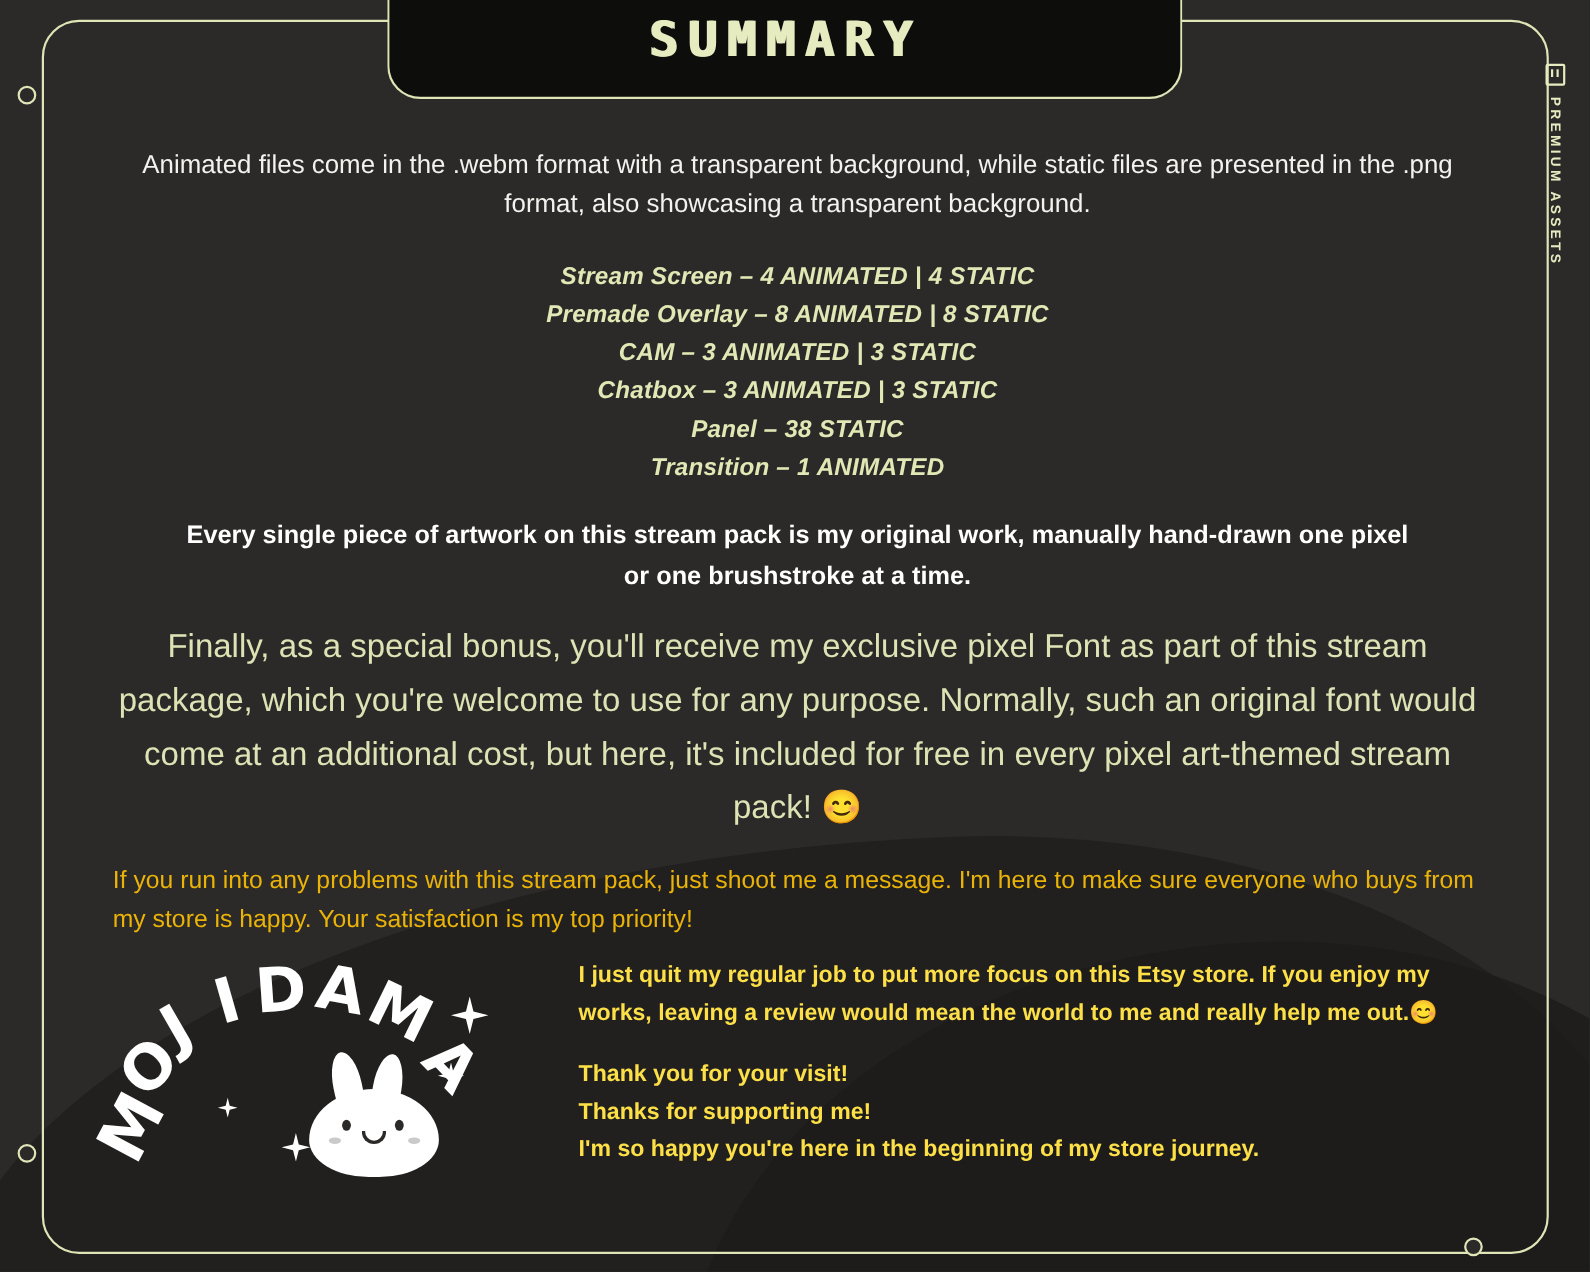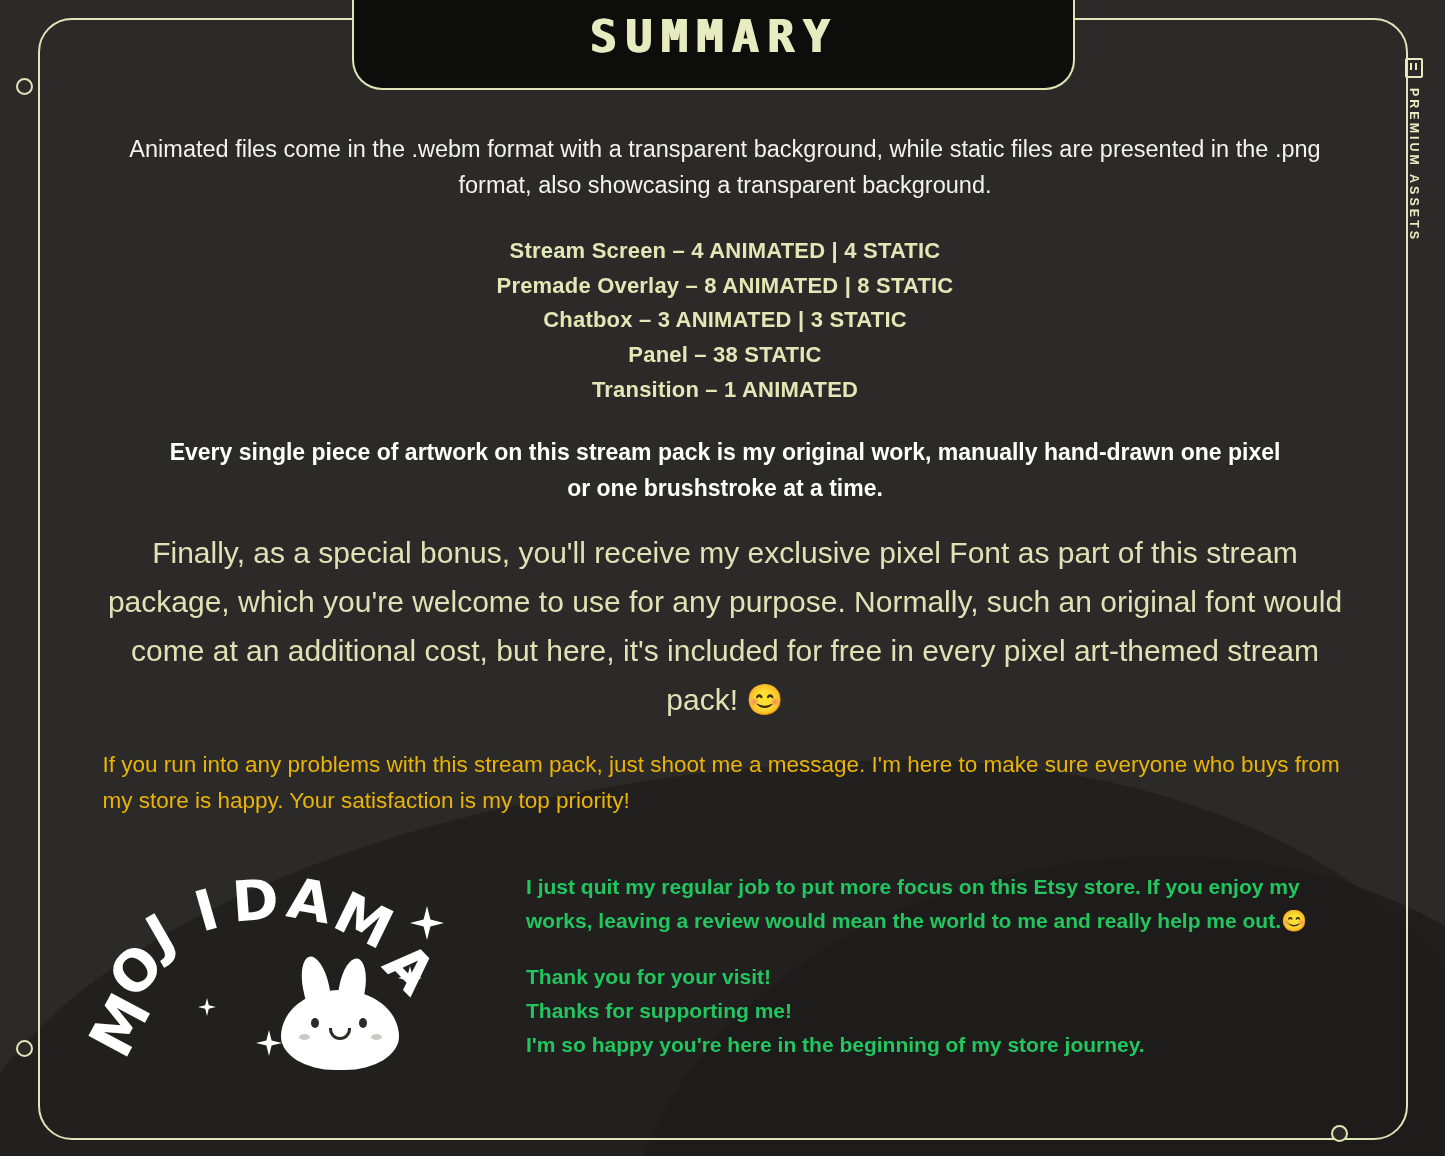--- a/index.html
+++ b/index.html
@@ -142,20 +142,21 @@
     margin-top: 30px;
     text-align: center;
   }
   .asset-list li {
     list-style: none;
     color: #e2e8b5;
     font-size: 22px;
     font-weight: 700;
     line-height: 1.58;
     letter-spacing: .2px;
+    font-style: italic;
   }
   .original-note {
     margin-top: 26px;
     text-align: center;
     color: #ffffff;
     font-weight: 700;
     font-size: 23px;
     line-height: 1.6;
     max-width: 1130px;
     margin-left: auto;
@@ -271,21 +272,21 @@
   .spark.s1 { left: 330px; top: 58px; width: 34px; height: 34px; }
   .spark.s2 { left: 318px; top: 118px; width: 24px; height: 24px; }
   .spark.s3 { left: 176px; top: 182px; width: 26px; height: 26px; }
   .spark.s4 { left: 118px; top: 150px; width: 18px; height: 18px; }
 
   .bottom-text {
     flex: 1;
     padding-top: 22px;
   }
   .bottom-text p {
-    color: #22c55e;
+    color: #fde047;
     font-weight: 700;
     font-size: 21px;
     line-height: 1.62;
   }
   .bottom-text .gap { margin-top: 22px; }
 </style>
 </head>
 <body>
 
 <div id="page">
@@ -305,20 +306,21 @@
     <div class="twitch-icon"></div>
     <div class="premium-label">PREMIUM ASSETS</div>
   </div>
 
   <div class="content">
     <div class="intro">Animated files come in the .webm format with a transparent background, while static files are presented in the .png format, also showcasing a transparent background.</div>
 
     <ul class="asset-list">
       <li>Stream Screen – 4 ANIMATED | 4 STATIC</li>
       <li>Premade Overlay – 8 ANIMATED | 8 STATIC</li>
+      <li>CAM – 3 ANIMATED | 3 STATIC</li>
       <li>Chatbox – 3 ANIMATED | 3 STATIC</li>
       <li>Panel – 38 STATIC</li>
       <li>Transition – 1 ANIMATED</li>
     </ul>
 
     <div class="original-note">Every single piece of artwork on this stream pack is my original work, manually hand-drawn one pixel or one brushstroke at a time.</div>
     <div class="bonus">Finally, as a special bonus, you'll receive my exclusive pixel Font as part of this stream package, which you're welcome to use for any purpose. Normally, such an original font would come at an additional cost, but here, it's included for free in every pixel art-themed stream pack! 😊</div>
     <div class="support">If you run into any problems with this stream pack, just shoot me a message. I'm here to make sure everyone who buys from my store is happy. Your satisfaction is my top priority!</div>
   </div>
 

